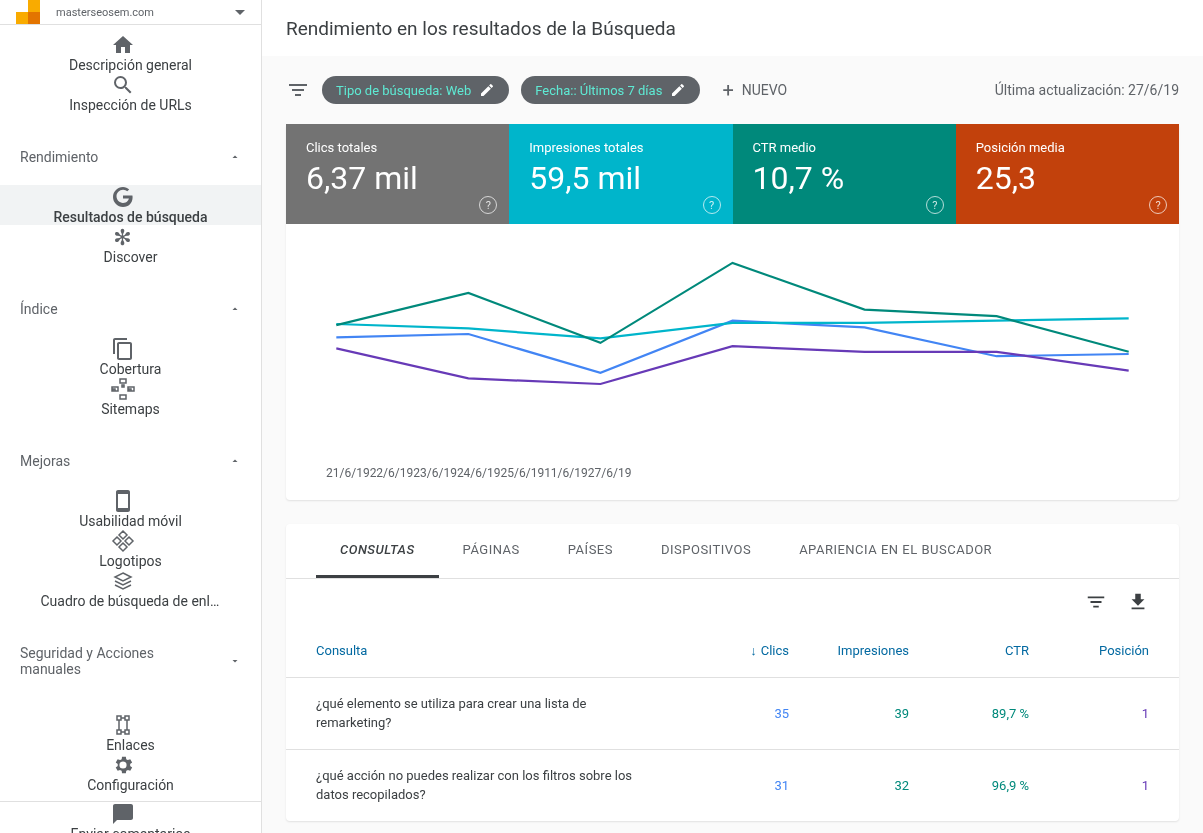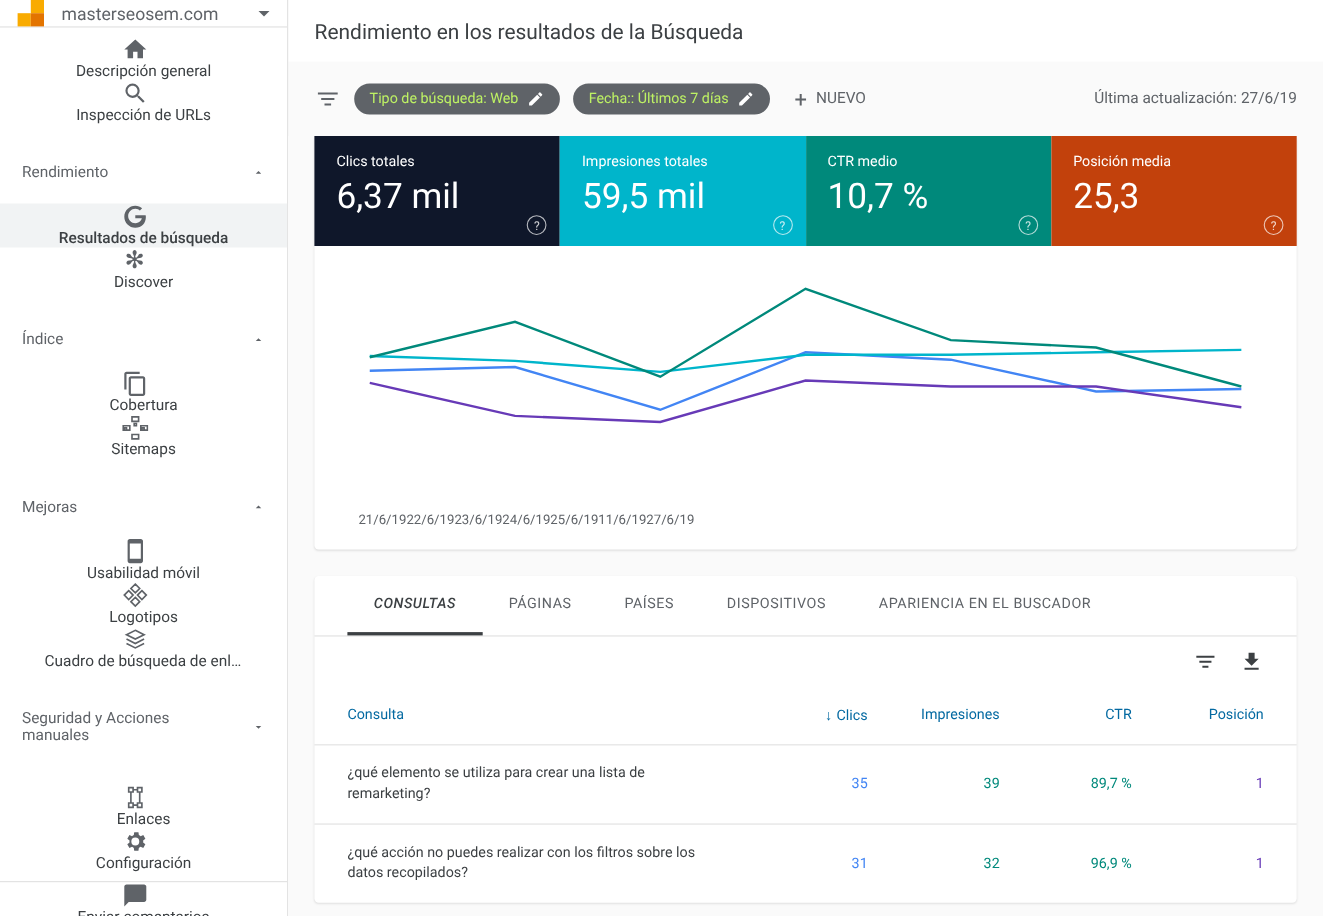--- a/index.html
+++ b/index.html
@@ -1,45 +1,45 @@
 <!DOCTYPE html>
 <html><head>
 <meta charset="utf-8">
 <style>
 * { margin:0; padding:0; box-sizing:border-box; font-family:Roboto,Arial,sans-serif; }
 body { background:#fff; color:#3c4043; width:1203px; height:833px; overflow:hidden; display:flex; }
 .sidebar { width:262px; border-right:1px solid #e0e0e0; flex-shrink:0; display:flex; flex-direction:column; position:relative; }
 .site-select { height:56px; display:flex; align-items:center; padding:0 16px; border-bottom:1px solid #e0e0e0; cursor:pointer; }
 .logo-sq { width:24px; height:24px; display:flex; flex-wrap:wrap; margin-right:16px; }
 .logo-sq span { width:12px; height:12px; }
-.site-name { flex:1; font-size:16px; color:#5f6368; }
+.site-name { flex:1; font-size:11px; color:#5f6368; }
 .caret { width:0; height:0; border-left:5px solid transparent; border-right:5px solid transparent; border-top:5px solid #5f6368; }
 .nav-list { padding:8px 0; }
 .nav-item { display:flex; align-items:center; height:40px; padding:0 20px; cursor:pointer; font-size:14px; color:#3c4043;flex-direction:column; }
 .nav-item.active { background:#f1f3f4; font-weight:500; }
 .nav-item .icon { width:24px; height:24px; margin-right:16px; display:flex; align-items:center; justify-content:center; fill:#5f6368; color:#5f6368; }
 .nav-sep { height:1px; background:#e0e0e0; margin:8px 0; }
 .nav-head { display:flex; align-items:center; justify-content:space-between; padding:12px 20px; font-size:14px; color:#5f6368; cursor:pointer; }
 .chev { width:12px; height:12px; }
 .footer-nav { border-top:1px solid #e0e0e0; margin-top:auto; }
 .main { flex:1; display:flex; flex-direction:column; background:#fff; height:833px; overflow:hidden; }
 .header { height:56px; display:flex; align-items:center; padding:0 24px; }
 .header h1 { font-size:19px; font-weight:400; color:#3c4043; }
 .toolbar { background:#fafafa; padding:16px 24px; display:flex; align-items:center; gap:12px; }
 .tb-icon { width:24px; height:24px; fill:#5f6368; cursor:pointer; }
-.chip { background:#5f6368; color:#bef264; border-radius:16px; padding:6px 14px; font-size:13px; display:flex; align-items:center; gap:8px; cursor:pointer; }
+.chip { background:#5f6368; color:#5eead4; border-radius:16px; padding:6px 14px; font-size:13px; display:flex; align-items:center; gap:8px; cursor:pointer; }
 .chip svg { width:16px; height:16px; fill:#fff; }
 .new-btn { display:flex; align-items:center; gap:8px; color:#5f6368; font-size:14px; cursor:pointer; padding:6px 10px; }
 .new-btn .plus { font-size:20px; }
 .update-txt { margin-left:auto; color:#5f6368; font-size:14px; }
 .content { flex:1; background:#fafafa; padding:0 24px 24px; overflow-y:auto; }
 .card { background:#fff; border-radius:4px; box-shadow:0 1px 2px rgba(0,0,0,.1); margin-bottom:24px; }
 .metrics { display:flex; height:100px; }
 .metric { flex:1; padding:16px 20px; color:#fff; position:relative; cursor:pointer; }
-.metric.clicks { background:#0f172a; }
+.metric.clicks { background:#737373; }
 .metric.impr { background:#00b5cb; }
 .metric.ctr { background:#00897b; }
 .metric.pos { background:#c2410c; }
 .metric-label { font-size:13px; margin-bottom:4px; }
 .metric-value { font-size:32px; font-weight:400; }
 .help-icon { position:absolute; bottom:10px; right:12px; width:18px; height:18px; border:1.5px solid rgba(255,255,255,.7); border-radius:50%; display:flex; align-items:center; justify-content:center; font-size:11px; color:rgba(255,255,255,.8); }
 .chart-wrap { padding:30px 30px 20px; }
 .chart-svg { width:100%; height:200px; }
 .axis-labels { display:flex; padding:0 10px; margin-top:8px; }
 .axis-labels span { font-size:12px; color:#5f6368; }

